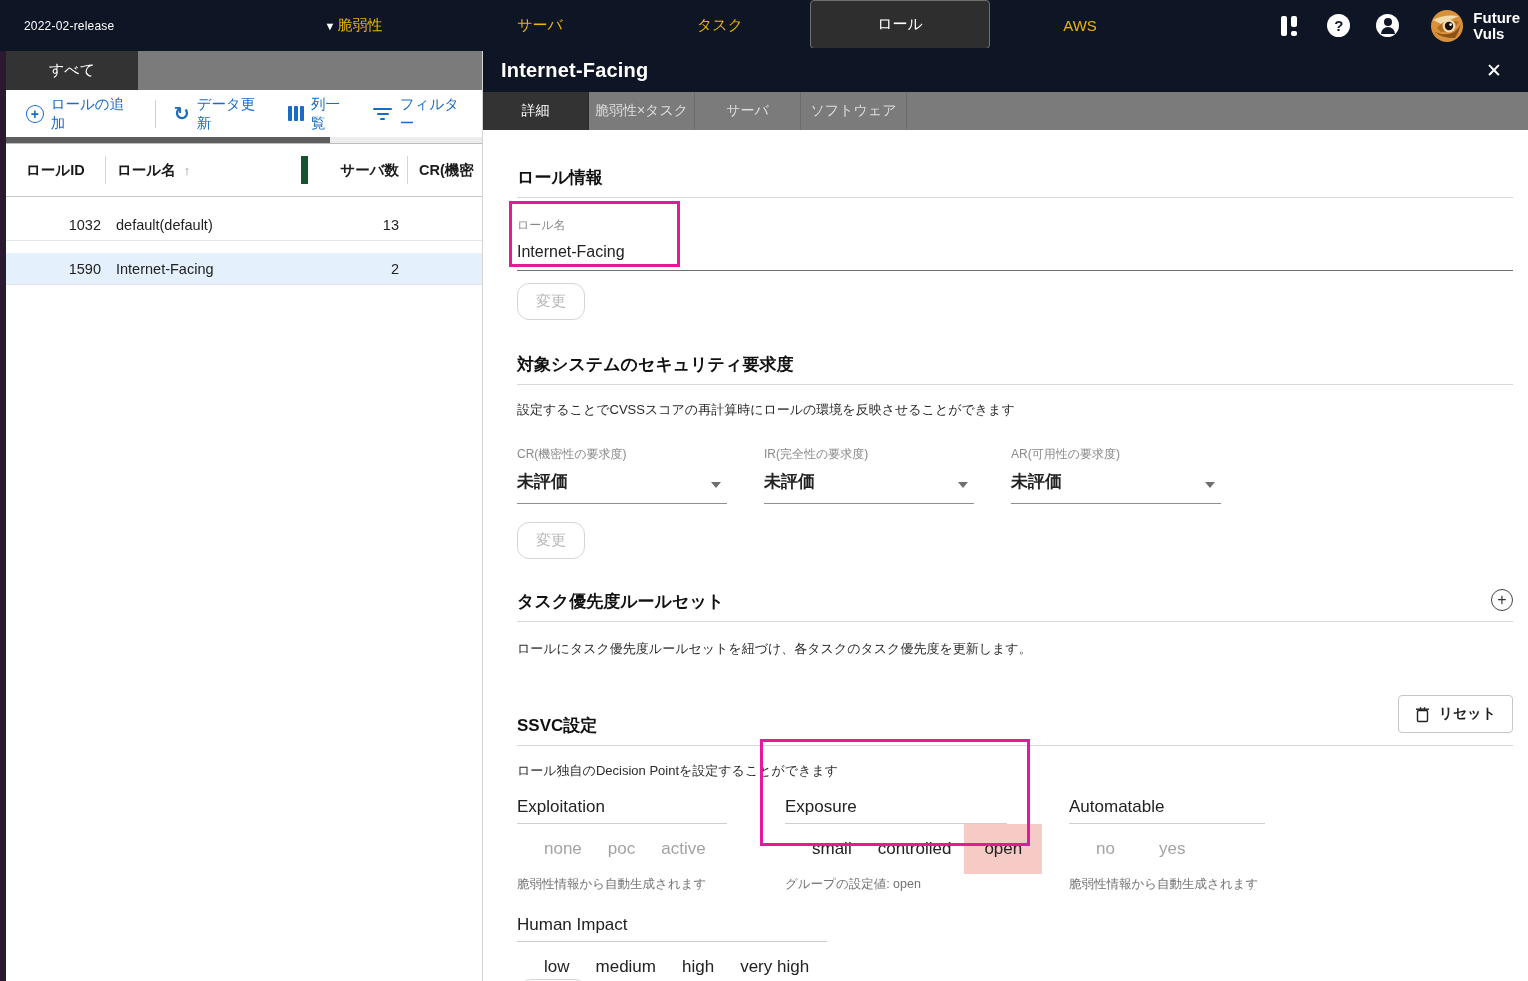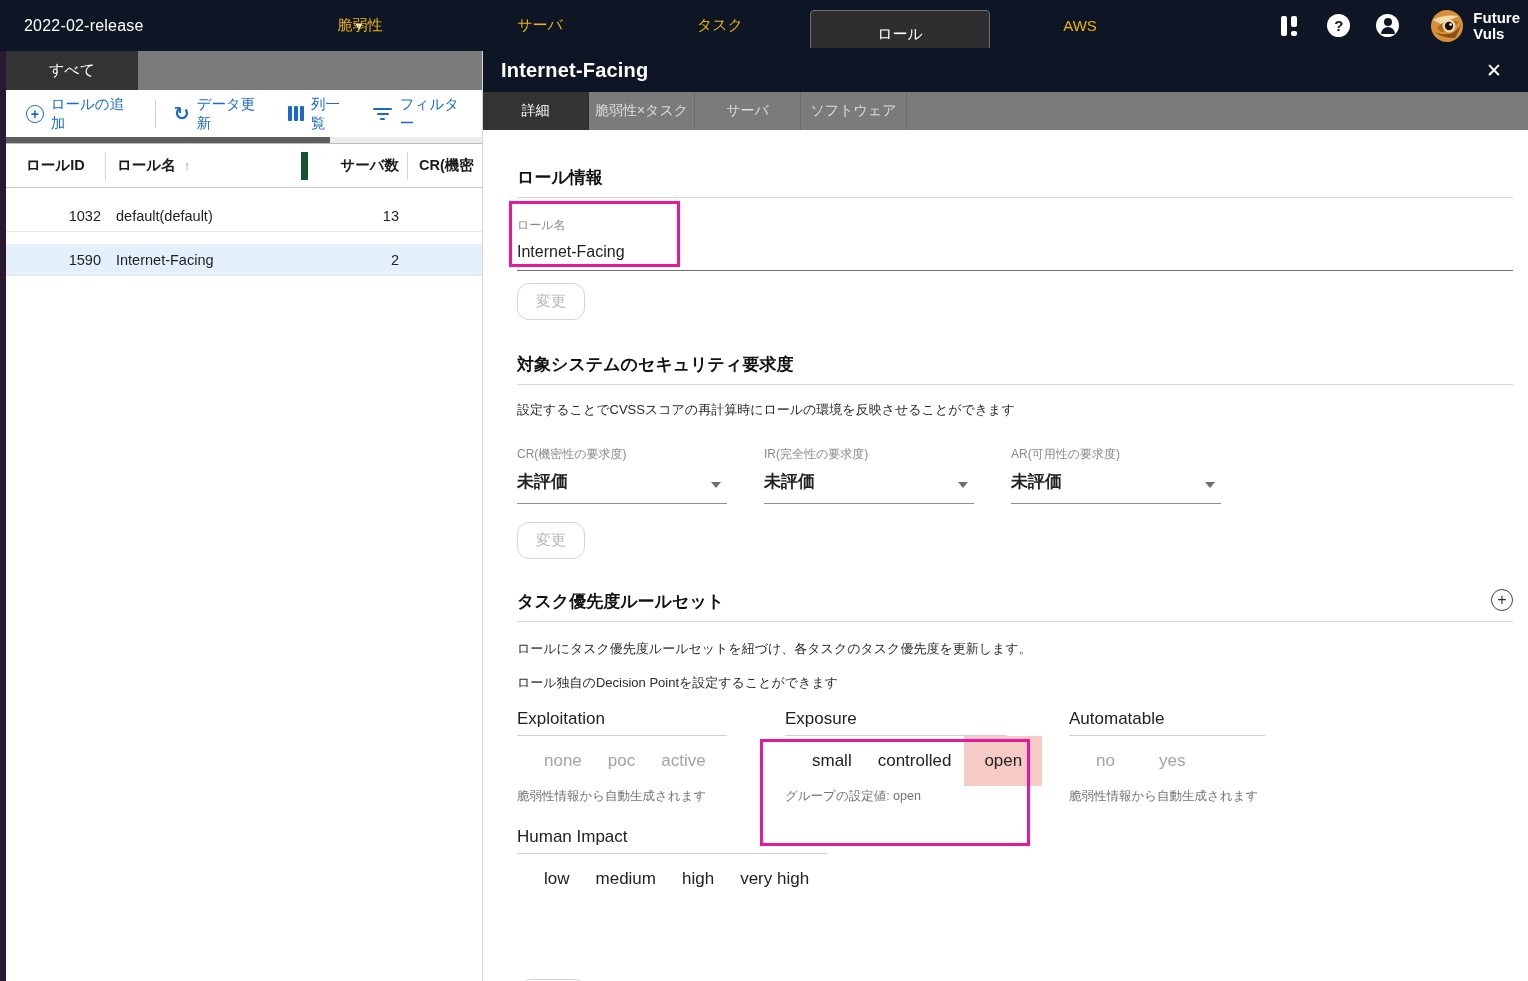--- a/index.html
+++ b/index.html
@@ -2,25 +2,25 @@
 <html><head>
 <meta charset="utf-8">
 <style>
   * { margin:0; padding:0; box-sizing:border-box; }
   html,body { width:1528px; height:981px; overflow:hidden; }
   body { position:relative; background:#fff; font-family:"Liberation Sans","DejaVu Sans",sans-serif; color:#222; }
 
   
   .topnav { position:absolute; left:0; top:0; width:1528px; height:51px; background:#0e1626; }
   .nav-group { position:absolute; left:24px; top:0; height:51px; display:flex; align-items:center; gap:10px; color:#fff; cursor:pointer; }
-  .nav-group .lbl { font-size:16px; letter-spacing:.2px;text-align:center; }
+  .nav-group .lbl { font-size:12px; letter-spacing:.2px;text-align:center; }
   .nav-group .caret { margin-left:200px; font-size:11px; color:#fff; }
   .nav-tabs { position:absolute; left:270px; top:0; height:51px; display:flex; }
   .nav-tab { width:180px; height:51px; display:flex; align-items:center; justify-content:center; color:#eab308; font-size:15px; cursor:pointer; }
-  .nav-tab.active { background:#2e2e2e; border:1px solid #6f6f6f; border-radius:4px; height:49px; margin-top:10px; color:#fff; }
+  .nav-tab.active { background:#2e2e2e; border:1px solid #6f6f6f; border-radius:4px; height:49px; margin-top:0; color:#fff; }
   .nav-right { position:absolute; right:8px; top:0; height:51px; display:flex; align-items:center; gap:26px; }
   .icon-news { width:22px; height:22px; position:relative; cursor:pointer; }
   .icon-news .b1 { position:absolute; left:2px; top:1px; width:6px; height:20px; background:#fff; border-radius:2px; }
   .icon-news .b2 { position:absolute; left:12px; top:1px; width:6px; height:11px; background:#fff; border-radius:2px; }
   .icon-news .b3 { position:absolute; left:12px; top:16px; width:6px; height:5px; background:#fff; border-radius:2px; }
   .icon-circle { width:23px; height:23px; border-radius:50%; background:#fff; color:#0e1626; display:flex; align-items:center; justify-content:center; font-weight:bold; font-size:15px; cursor:pointer; position:relative; }
   .icon-person .head { position:absolute; left:7.5px; top:4px; width:8px; height:8px; border-radius:50%; background:#0e1626; }
   .icon-person .body { position:absolute; left:4.5px; top:13px; width:14px; height:7px; border-radius:7px 7px 0 0; background:#0e1626; }
   .brand { display:flex; align-items:center; gap:8px; margin-left:4px; cursor:pointer; }
   .brand-text { color:#fff; font-weight:bold; font-size:15px; line-height:16px; }
@@ -38,21 +38,21 @@
   .refresh-glyph { font-size:19px; line-height:1; font-weight:bold; }
   .tb-sep { width:1px; height:28px; background:#d0d0d0; margin:0 8px; }
   .cols-icon { display:inline-flex; gap:2px; }
   .cols-icon i { width:4px; height:15px; background:#1a6bc7; border-radius:1px; }
   .filter-icon { display:inline-flex; flex-direction:column; gap:3px; align-items:center; width:20px; }
   .filter-icon i { height:2px; background:#1a6bc7; border-radius:1px; }
   .filter-icon i:nth-child(1){ width:19px; } .filter-icon i:nth-child(2){ width:12px; } .filter-icon i:nth-child(3){ width:5px; }
   .lp-scrollbar { height:7px; background:#ececec; position:relative; border-bottom:1px solid #bdbdbd; }
   .lp-scroll-thumb { position:absolute; left:0; top:0; width:324px; height:6px; background:#5e5e5e; }
   .lp-table { width:100%; font-size:14.5px; }
-  .lp-thead { display:flex; height:44px; align-items:center; font-weight:bold; color:#1a1a1a; border-bottom:1px solid #c9c9c9; }
+  .lp-thead { display:flex; height:53px; align-items:center; font-weight:bold; color:#1a1a1a; border-bottom:1px solid #c9c9c9; }
   .lp-thead .c { display:flex; align-items:center; height:28px; }
   .c-id { width:99px; padding-left:20px; }
   .c-name { width:196px; padding-left:11px; border-left:1px solid #d5d5d5; }
   .c-servers { width:106px; justify-content:flex-end; padding-right:8px; border-left:7px solid #14532d; }
   .c-cr { flex:1; padding-left:11px; border-left:1px solid #d5d5d5; overflow:hidden; white-space:nowrap; }
   .sort-arrow { color:#8a8a8a; font-size:13px; margin-left:8px; font-weight:normal; }
   .lp-row { display:flex; height:32px; align-items:center; border-bottom:1px solid #e6e6e6; cursor:pointer; color:#222;margin-top:12px; }
   .lp-row.selected { background:#e4f0fb; }
   .r-id { width:99px; text-align:right; padding-right:4px; }
   .r-name { width:196px; padding-left:11px; }
@@ -248,20 +248,32 @@
       </div>
     </div>
     <div class="btn-disabled" style="margin-top:18px">変更</div>
 
     <div class="sec-heading mt-ruleset">
       <span class="flex">タスク優先度ルールセット</span>
       <span class="add-circle">+</span>
     </div>
     <div class="sec-desc" style="margin-top:18px">ロールにタスク優先度ルールセットを紐づけ、各タスクのタスク優先度を更新します。</div>
 
+    <div class="sec-heading mt-ssvc">
+      <span class="flex">SSVC設定</span>
+      <div class="reset-btn">
+        <svg width="15" height="17" viewBox="0 0 15 17">
+          <rect x="2.5" y="4.5" width="10" height="11" rx="1.2" fill="none" stroke="#222" stroke-width="1.4"></rect>
+          <line x1="1" y1="3.2" x2="14" y2="3.2" stroke="#222" stroke-width="1.4"></line>
+          <line x1="5.5" y1="3" x2="5.5" y2="1.2" stroke="#222" stroke-width="1.4"></line>
+          <line x1="9.5" y1="3" x2="9.5" y2="1.2" stroke="#222" stroke-width="1.4"></line>
+        </svg>
+        <span>リセット</span>
+      </div>
+    </div>
     <div class="sec-desc">ロール独自のDecision Pointを設定することができます</div>
 
     <div class="groups-row">
       <div class="grp">
         <div class="grp-label">Exploitation</div>
         <div class="opts">
           <span class="opt dis">none</span>
           <span class="opt dis">poc</span>
           <span class="opt dis">active</span>
         </div>

